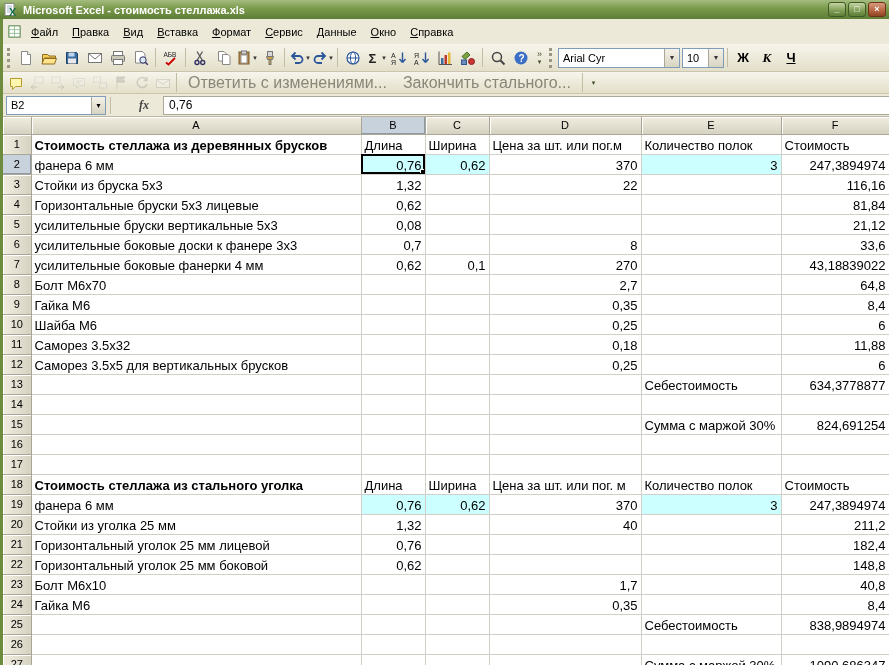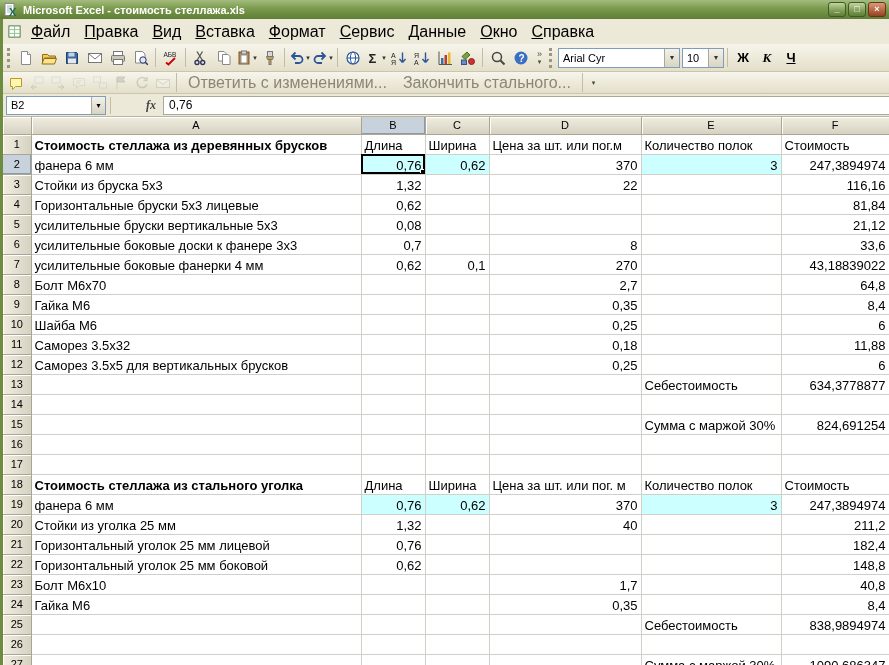--- a/index.html
+++ b/index.html
@@ -15,21 +15,21 @@
   .win-btns{margin-left:auto;display:flex;gap:2px}
   .win-btn{width:18px;height:15px;border-radius:3px;border:1px solid #3F5A27;color:#fff;font-size:9px;
     line-height:12px;text-align:center;background:linear-gradient(180deg,#C3D3A0,#7E9C54 60%,#5E7D36);cursor:default}
   .win-btn.close{background:linear-gradient(180deg,#D99A7E,#B5633F 60%,#8F4526);border-color:#6E3118}
 
   .win-body{flex:1;display:flex;flex-direction:column;border-left:3px solid #6E8C3E;overflow:hidden;background:var(--toolbar-bg,#ECE9D8)}
 
   
   .menubar{height:25px;flex:0 0 25px;display:flex;align-items:center;padding-left:3px;background:var(--toolbar-bg,#ECE9D8)}
   .menu-items{display:flex;align-items:center}
-  .menu-item{padding:4px 7px;font-size:16px;cursor:default}
+  .menu-item{padding:4px 7px;font-size:11px;cursor:default}
   .menu-item u{text-decoration:underline}
   .wb-ico{margin-right:2px}
 
   
   .toolbar{display:flex;align-items:center;background:linear-gradient(180deg,#F7F5EC,#E3DFC9);border-bottom:1px solid #C9C5AE;padding:0 2px}
   .tb1{height:28px;flex:0 0 28px}
   .tb2{height:22px;flex:0 0 22px}
   .tb-btns,.tb-textbtns{display:flex;align-items:center}
   .tb-btn{height:22px;min-width:23px;display:flex;align-items:center;justify-content:center;border:1px solid transparent;border-radius:2px}
   .tb2 .tb-btn{height:19px;min-width:21px}
@@ -55,21 +55,21 @@
   .fmt-btn.i{font-style:italic;font-family:"Liberation Serif",serif;font-weight:bold}
   .fmt-btn.u{text-decoration:underline;font-weight:bold}
 
   
   .formulabar{height:23px;flex:0 0 23px;display:flex;align-items:center;background:var(--toolbar-bg,#ECE9D8);padding:0 0 0 3px;border-bottom:1px solid #B9B5A0}
   .namebox{width:100px;height:19px;background:#fff;border:1px solid #7F9DB9;display:flex;align-items:center;font-size:11px}
   .namebox span:first-child{flex:1;padding-left:4px}
   .nb-arrow{width:14px;height:100%;background:linear-gradient(180deg,#F4F2E8,#D8D4C2);border-left:1px solid #ACA899;display:flex;align-items:center;justify-content:center;font-size:8px}
   .fb-sep{width:1px;height:17px;background:#C2BEA6;margin:0 4px}
   .fb-gap{width:24px}
-  .fx-btn{width:24px;height:19px;display:flex;align-items:center;justify-content:center}
+  .fx-btn{width:24px;height:19px;display:flex;align-items:center;justify-content:flex-start}
   .fx-label{font-family:"Liberation Serif",serif;font-style:italic;font-weight:bold;font-size:12px;color:#444}
   .fb-input{flex:1;height:19px;background:#fff;border:1px solid #ACA899;border-right:none;font-size:12px;line-height:17px;padding-left:5px}
 
   
   .sheet-area{flex:1;overflow:hidden;background:#fff}
   table.sheet{border-collapse:collapse;table-layout:fixed;width:886px}
   .sheet th{height:17px;font-weight:normal;font-size:11px;text-align:center;
     background:linear-gradient(180deg,#F0EDE0,#D6D2C2);
     border-right:1px solid #A9A696;border-bottom:1px solid #A9A696;box-shadow:inset 1px 1px 0 #FFFFFF}
   .sheet th.selhdr,.sheet td.rh.selhdr{background:var(--selected-header-bg,#C8D2DC);box-shadow:inset -1px -1px 0 #8E9AA6}

